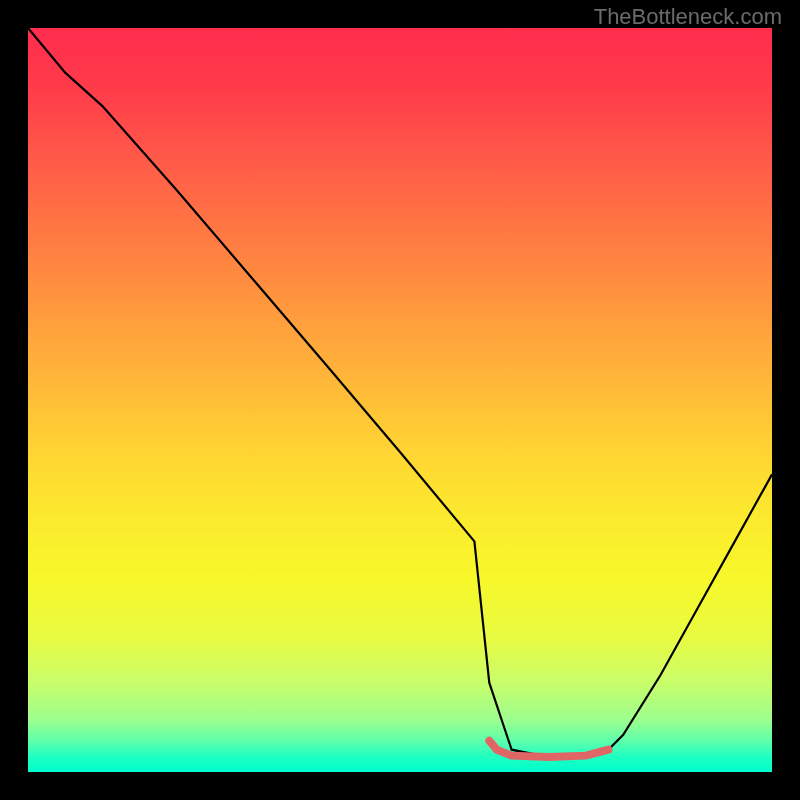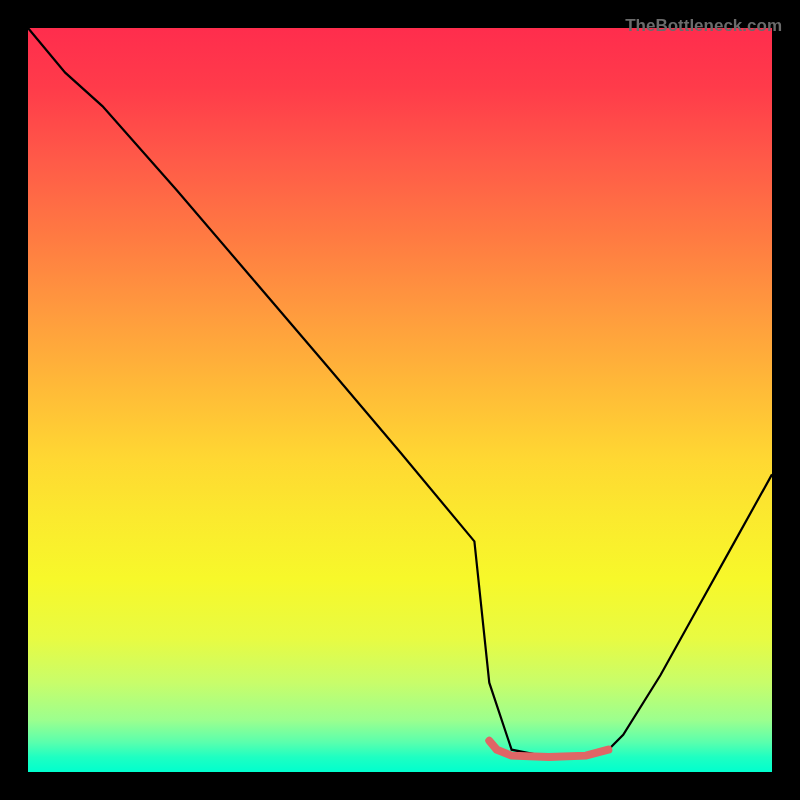--- a/index.html
+++ b/index.html
@@ -5,25 +5,25 @@
   * { margin: 0; padding: 0; box-sizing: border-box; }
   body {
     width: 800px;
     height: 800px;
     background: #000;
     position: relative;
     font-family: Arial, sans-serif;
   }
   .watermark {
     position: absolute;
-    top: 16px;
+    top: 4px;
     right: 18px;
     color: #6b6b6b;
-    font-size: 17px;
-    font-weight: 700;
+    font-size: 22px;
+    font-weight: 400;
     z-index: 10;
   }
   .plot-area {
     position: absolute;
     left: 28px;
     top: 28px;
     width: 744px;
     height: 744px;
   }
   .gradient-bg {

